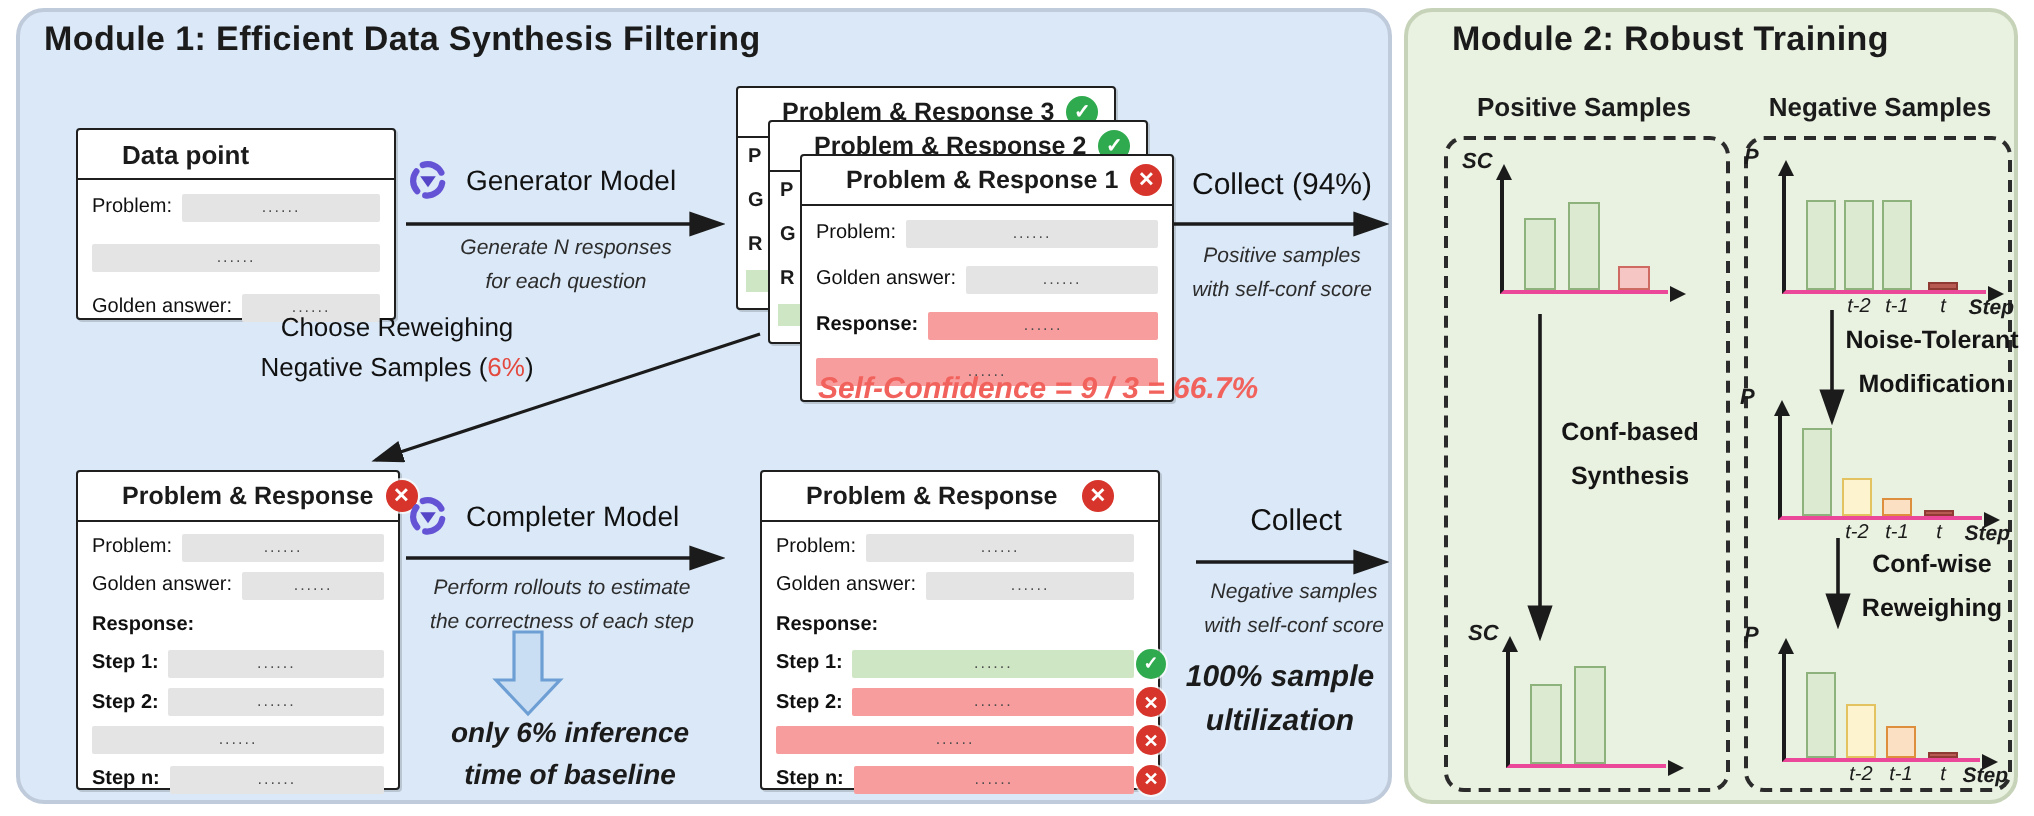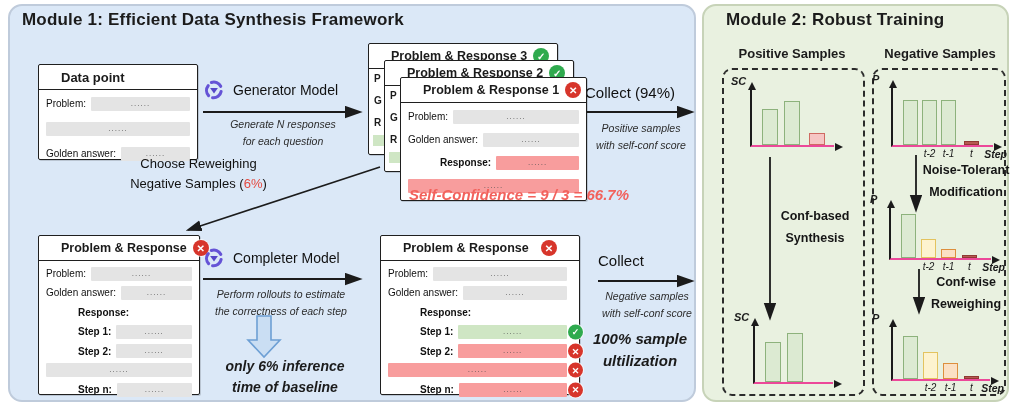--- a/index.html
+++ b/index.html
@@ -14,40 +14,40 @@
   .caption{font-style:italic;font-size:10.5px;color:#2c2c2c;text-align:center;line-height:1.65;}
   .hl{font-style:italic;font-weight:700;text-align:center;}
   .model{display:flex;align-items:center;gap:7px;font-size:14px;color:#111;}
   .model-icon{width:24px;height:24px;display:inline-flex;}
   
   .docbox{background:#fff;border:1.7px solid #1f1f1f;border-radius:2px;box-sizing:border-box;box-shadow:1px 1px 0 rgba(0,0,0,.15);}
   .boxhead{display:flex;align-items:center;justify-content:space-between;gap:6px;padding:2px 22px;height:20px;border-bottom:1.6px solid #1f1f1f;font-size:12.5px;font-weight:700;white-space:nowrap;}
   .boxbody{padding:5px 7px;}
   .frow{position:relative;display:flex;align-items:center;gap:5px;}
   .flabel{font-size:10px;color:#101010;white-space:nowrap;}
-  .flabel.b{font-weight:700;margin-left:32px;}
+  .flabel.b{font-weight:700;}
   .ffield{flex:1;height:14px;border-radius:1px;font-size:8px;color:#4d4d4d;text-align:center;line-height:14px;letter-spacing:1px;overflow:hidden;}
   .f-gray{background:var(--field_gray);}
   .f-red{background:var(--field_red);}
   .f-green{background:var(--field_green);}
   .rows-loose .frow{margin-bottom:8px;height:17px;}
   .rows-card .frow{margin-bottom:6px;height:17px;}
   .rows-tight .frow{margin-bottom:4.4px;height:15px;}
   .badge{width:16px;height:16px;border-radius:50%;color:#fff;display:inline-flex;align-items:center;justify-content:center;font-size:10px;font-weight:700;flex:none;box-shadow:0 0 0 1px rgba(255,255,255,.7);}
   .badge.check{background:var(--check_green);}
   .badge.cross{background:var(--cross_red);}
   .badge.check::before{content:"\2713";}
   .badge.cross::before{content:"\2715";}
   .frow .badge{position:absolute;right:-16px;top:50%;transform:translateY(-50%);width:15px;height:15px;font-size:9px;}
   .frag{position:absolute;left:5px;font-size:10px;font-weight:600;}
   .strip{position:absolute;left:4px;height:11px;background:var(--field_green);}
   .red{color:var(--accent_red);}
   .selfconf{font-size:15px;font-weight:700;font-style:italic;color:var(--salmon_text);text-align:center;}
   .choose{font-size:13px;text-align:center;line-height:1.55;color:#111;}
-  .collect-label{font-size:15px;color:#111;}
+  .collect-label{font-size:15px;text-align:center;color:#111;}
   
   .dashbox{border:2px dashed #2b2b2b;border-radius:10px;box-sizing:border-box;}
   .m2txt{font-size:12.5px;font-weight:600;text-align:center;line-height:1.75;color:#151515;}
   .chart{position:absolute;border-left:2px solid #1b1b1b;border-bottom:2px solid #ec4899;box-sizing:content-box;font-style:italic;}
   .chart .ylab{position:absolute;top:-15px;left:-21px;font-size:11px;font-weight:700;}
   .chart .yarrow{position:absolute;top:-8px;left:-4.5px;width:0;height:0;border:4.5px solid transparent;border-bottom:8px solid #1b1b1b;border-top:none;}
   .chart .xarrow{position:absolute;right:-9px;bottom:-5.5px;width:0;height:0;border:4.5px solid transparent;border-left:8px solid #1b1b1b;border-right:none;}
   .chart .bars{position:absolute;left:0;bottom:0;display:flex;align-items:flex-end;padding-left:10px;}
   .bcol{position:relative;display:flex;flex-direction:column;align-items:center;}
   .bar{box-sizing:border-box;border:1.4px solid;}
@@ -55,21 +55,21 @@
   .steplab{position:absolute;right:-14px;top:100%;margin-top:3px;font-size:10.5px;font-weight:600;}
   svg.overlay{position:absolute;left:0;top:0;z-index:6;pointer-events:none;}
   .z7{z-index:7;}
 </style>
 </head>
 <body>
 
 <div class="stage">
 
   <section class="panel" id="panel1">
-    <h2 class="abs p-title" style="left:12px;top:4px;margin:0;">Module 1: Efficient Data Synthesis Framework</h2>
+    <h2 class="abs p-title" style="left:12px;top:4px;margin:0;">Module 1: Efficient Data Synthesis Filtering</h2>
 
     <div class="abs docbox" style="left:28px;top:58px;width:160px;height:96px;">
       <div class="boxhead" style="font-size:13px;">
         <span>Data point</span>
       </div>
       <div class="boxbody rows-loose">
           <div class="frow">
             <span class="flabel">Problem:</span>
             <span class="ffield f-gray">......</span>
           </div>

